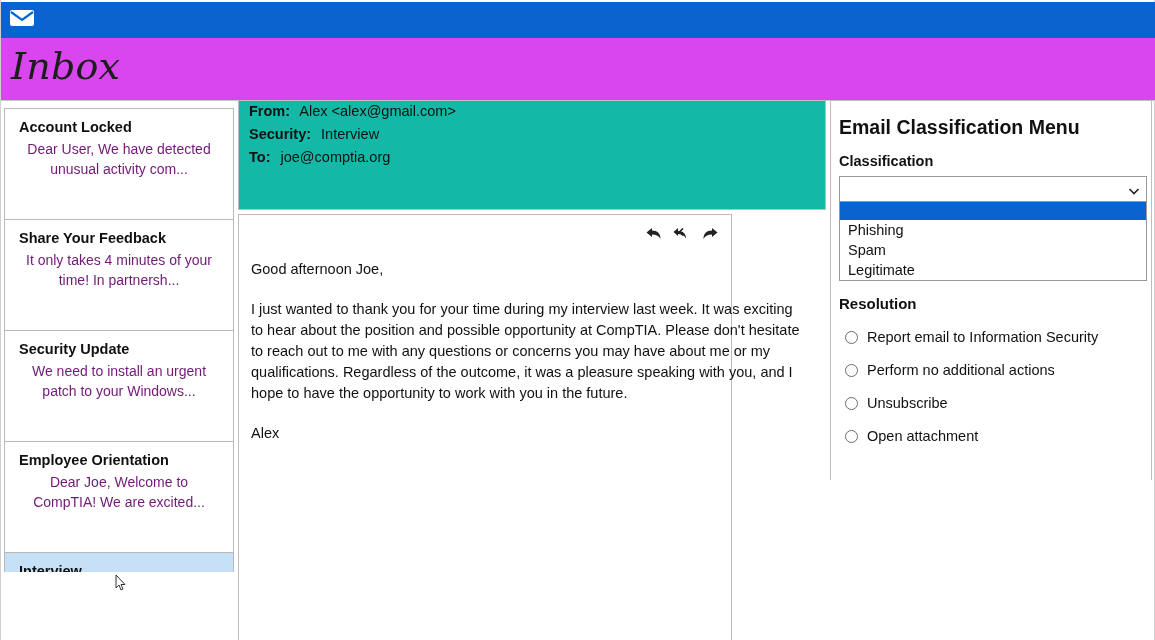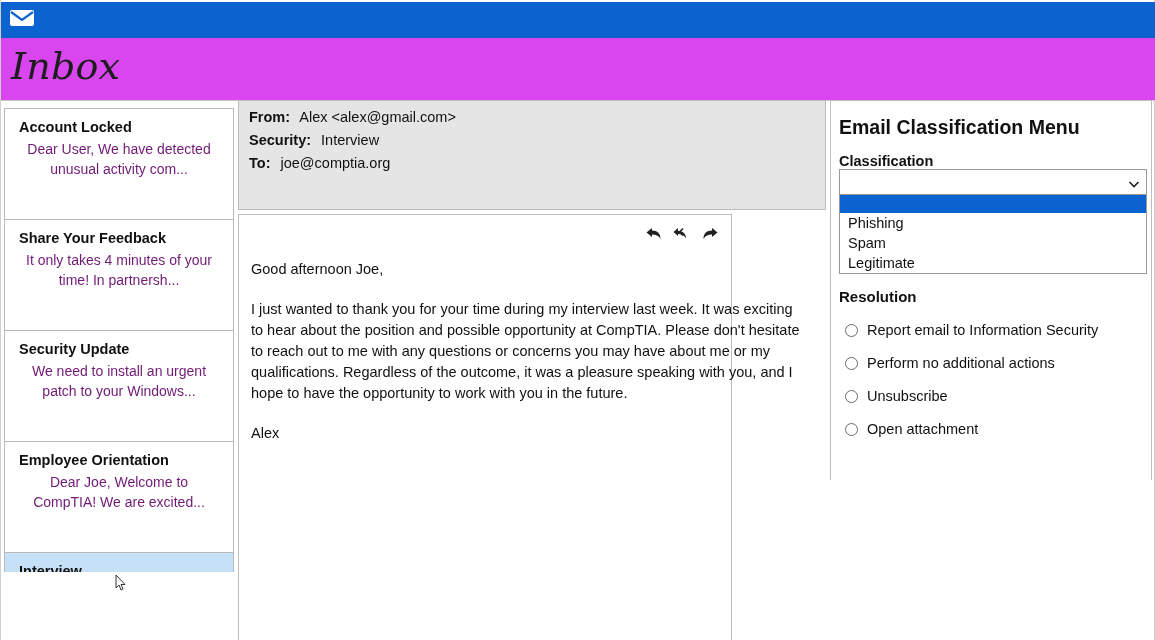--- a/index.html
+++ b/index.html
@@ -113,23 +113,23 @@
     height: 540px;
     box-sizing: border-box;
     background: #ffffff;
   }
   .headers {
     position: absolute;
     left: 0; top: 0;
     width: 588px;
     height: 110px;
     box-sizing: border-box;
-    background: #e5e5e5;
+    background: #14b8a6;
     border: 1px solid #bdbdbd;
-    padding: 8px 16px 0 10px;
+    padding: 2px 16px 0 10px;
   }
   .hrow {
     margin-bottom: 7px;
     font-size: 14.5px;
     color: #111111;
   }
   .hrow .lbl {
     font-weight: bold;
     margin-right: 6px;
   }
@@ -191,20 +191,21 @@
   }
   .menu h2 {
     margin: 5px 0 14px 0;
     font-size: 19.5px;
     font-weight: bold;
     color: #111111;
   }
   .menu .sublabel {
     font-size: 14.5px;
     font-weight: bold;
+    margin-bottom: 7px;
     color: #111111;
   }
   .select-box {
     position: relative;
     width: 308px;
     height: 26px;
     box-sizing: border-box;
     border: 1px solid #9a9a9a;
     background: #ffffff;
     cursor: pointer;

